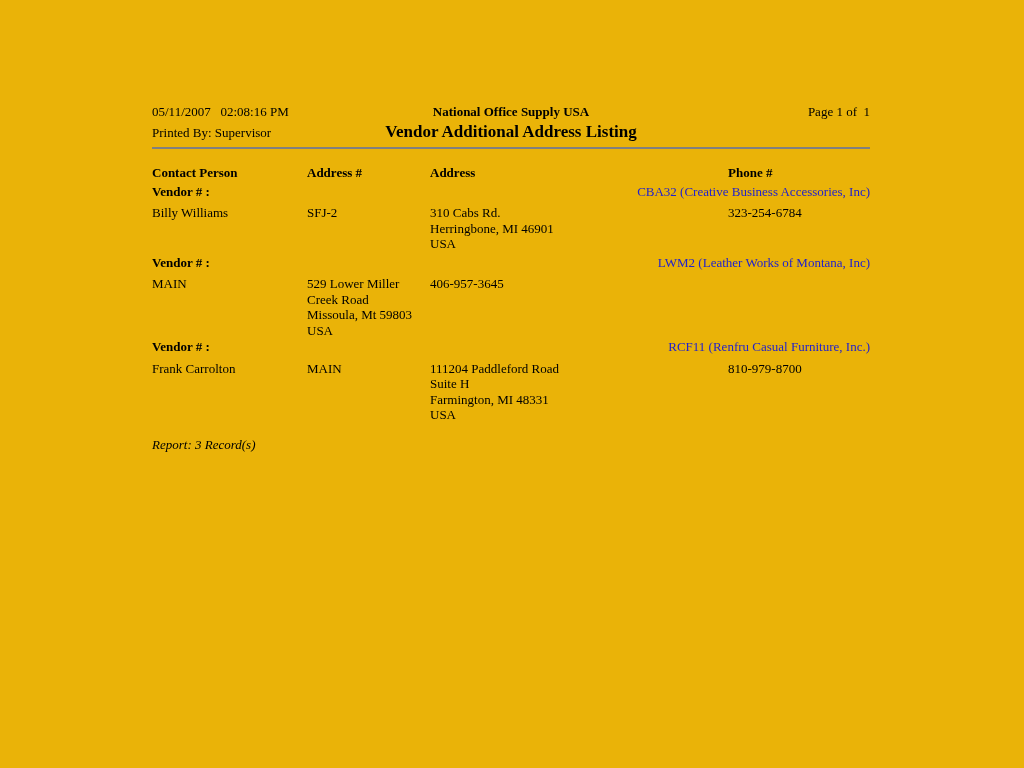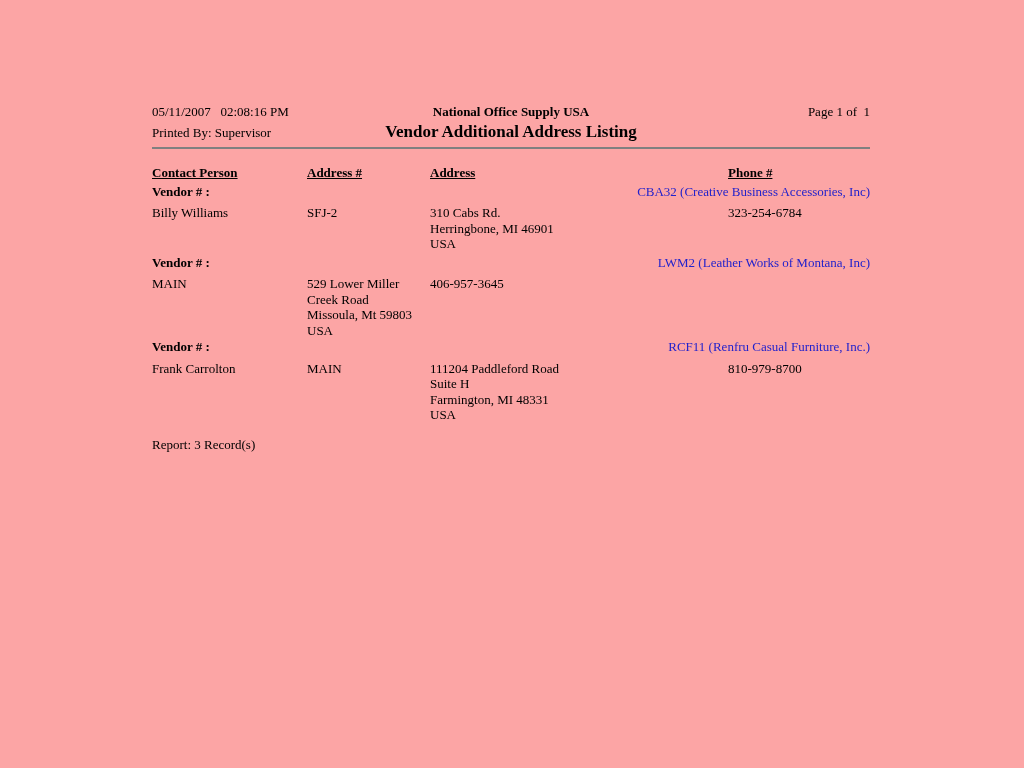--- a/index.html
+++ b/index.html
@@ -14,21 +14,21 @@
     position: relative;
     font-family: "Liberation Serif", serif;
     font-size: 13px;
     color: #000000;
     -webkit-font-smoothing: none;
   }
   .page {
     position: absolute;
     left: 0; top: 0;
     width: 1024px; height: 768px;
-    background: #fca5a5;
+    background: #eab308;
   }
   .content {
     position: absolute;
     left: 152px;
     top: 0;
     width: 718px;
   }
   .pre { white-space: pre; }
 
   
@@ -61,21 +61,21 @@
   
   .cols {
     display: grid;
     grid-template-columns: 155px 123px 298px 142px;
     line-height: 15.5px;
   }
   .col-headers {
     margin-top: 16px;
     font-weight: bold;
   }
-  .col-headers span { text-decoration: underline; }
+  .col-headers span { }
 
   .vendor-line {
     display: flex;
     line-height: 15.5px;
     margin-top: 3px;
     justify-content: space-between;
   }
   .vendor-label {
     font-weight: bold;
     width: 72px;
@@ -84,20 +84,21 @@
   .vendor-link {
     color: #2222cc;
     text-decoration: none;
     cursor: pointer;
   }
   .record-row { margin-top: 6px; }
   .addr-line { line-height: 15.5px; }
 
   .report-footer {
     margin-top: 14px;
+    font-style: italic;
     line-height: 15.5px;
   }
 </style>
 </head>
 <body>
 
 <div class="page">
   <div class="content">
 
     <div class="hdr-row1">

